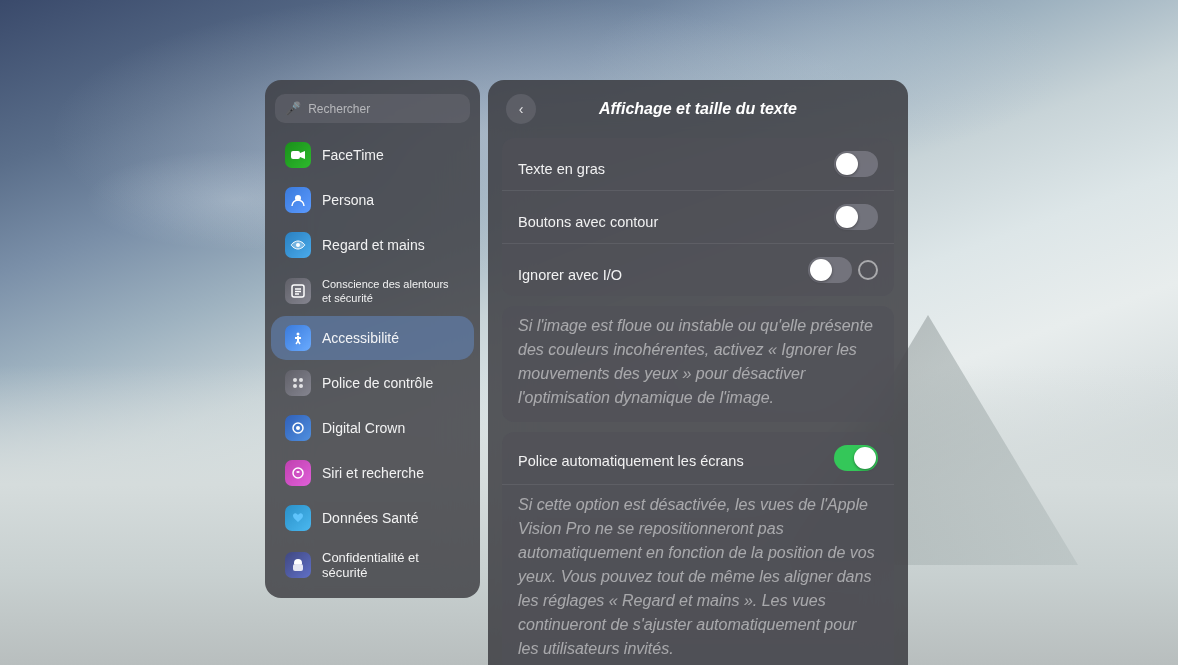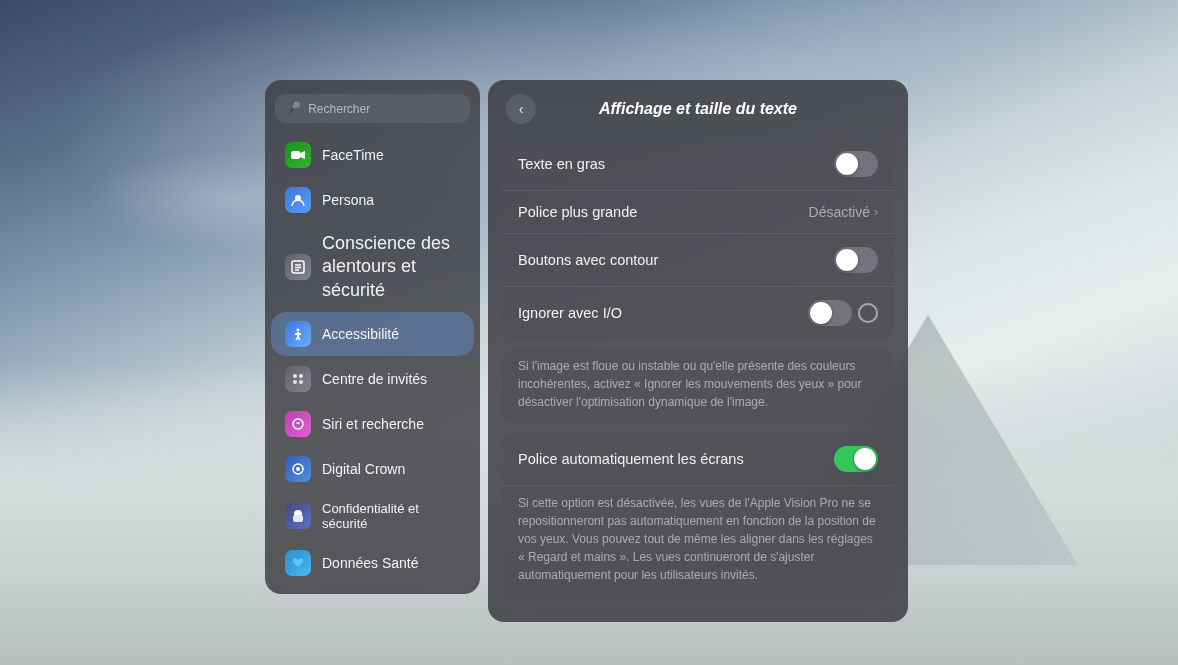--- a/index.html
+++ b/index.html
@@ -184,21 +184,21 @@
     
     .settings-group {
       background: rgba(80, 80, 88, 0.6);
       border-radius: 12px;
       margin-bottom: 10px;
       overflow: hidden;
     }
 
     .settings-row {
       display: flex;
-      align-items: center;
+      align-items: flex-end;
       justify-content: space-between;
       padding: 13px 16px;
       border-bottom: 1px solid rgba(255,255,255,0.08);
     }
 
     .settings-row:last-child {
       border-bottom: none;
     }
 
     .settings-row-label {
@@ -268,22 +268,23 @@
       height: 20px;
       border-radius: 50%;
       border: 2px solid rgba(255,255,255,0.5);
       background: transparent;
     }
 
     
     .settings-description {
       padding: 8px 16px 12px;
       color: rgba(255,255,255,0.5);
-      font-size: 12px;
+      font-size: 16px;
       line-height: 1.5;
+      font-style: italic;
     }
 
     
     .icon-facetime { background: linear-gradient(135deg, #1a8f1a, #2dba2d); }
     .icon-persona { background: linear-gradient(135deg, #3a7adb, #5b9aff); }
     .icon-regard { background: linear-gradient(135deg, #2a80c0, #4aabec); }
     .icon-conscience { background: linear-gradient(135deg, #606068, #858590); }
     .icon-accessibilite { background: linear-gradient(135deg, #3a7adb, #6aabff); }
     .icon-centre { background: linear-gradient(135deg, #606068, #858590); }
     .icon-digital { background: linear-gradient(135deg, #3060b8, #5090e0); }
@@ -321,31 +322,40 @@
     <div class="sidebar-item">
       <div class="sidebar-icon icon-persona">
         <svg width="14" height="14" viewBox="0 0 14 14" fill="white">
             <circle cx="7" cy="5" r="3"></circle>
             <path d="M1 13c0-3.3 2.7-6 6-6s6 2.7 6 6" stroke="white" stroke-width="1.5" fill="none"></path>
           </svg>
       </div>
       <span class="sidebar-label">Persona</span>
     </div>
 
+    <div class="sidebar-item">
+      <div class="sidebar-icon icon-regard">
+        <svg width="16" height="12" viewBox="0 0 16 12" fill="white">
+            <path d="M8 2C4 2 1 6 1 6s3 4 7 4 7-4 7-4-3-4-7-4z" stroke="white" stroke-width="1" fill="rgba(255,255,255,0.3)"></path>
+            <circle cx="8" cy="6" r="2" fill="white"></circle>
+          </svg>
+      </div>
+      <span class="sidebar-label">Regard et mains</span>
+    </div>
 
     <div class="sidebar-item">
       <div class="sidebar-icon icon-conscience">
         <svg width="14" height="14" viewBox="0 0 14 14" fill="white">
             <rect x="1" y="1" width="12" height="12" rx="2" fill="none" stroke="white" stroke-width="1.5"></rect>
             <line x1="4" y1="5" x2="10" y2="5" stroke="white" stroke-width="1.5"></line>
             <line x1="4" y1="7.5" x2="10" y2="7.5" stroke="white" stroke-width="1.5"></line>
             <line x1="4" y1="10" x2="8" y2="10" stroke="white" stroke-width="1.5"></line>
           </svg>
       </div>
-      <span class="sidebar-label" style="font-size:18px; line-height:1.3">Conscience des alentours et sécurité</span>
+      <span class="sidebar-label" style="font-size:11px; line-height:1.3">Conscience des alentours et sécurité</span>
     </div>
 
     <div class="sidebar-item active">
       <div class="sidebar-icon icon-accessibilite">
         <svg width="14" height="14" viewBox="0 0 14 14" fill="white">
             <circle cx="7" cy="3" r="1.5"></circle>
             <line x1="7" y1="5" x2="7" y2="10" stroke="white" stroke-width="2"></line>
             <line x1="4" y1="7" x2="10" y2="7" stroke="white" stroke-width="2"></line>
             <line x1="7" y1="10" x2="5" y2="13" stroke="white" stroke-width="1.5"></line>
             <line x1="7" y1="10" x2="9" y2="13" stroke="white" stroke-width="1.5"></line>
@@ -356,60 +366,60 @@
 
     <div class="sidebar-item">
       <div class="sidebar-icon icon-centre">
         <svg width="14" height="14" viewBox="0 0 14 14" fill="white">
             <circle cx="4" cy="4" r="2" fill="rgba(255,255,255,0.8)"></circle>
             <circle cx="10" cy="4" r="2" fill="rgba(255,255,255,0.8)"></circle>
             <circle cx="4" cy="10" r="2" fill="rgba(255,255,255,0.8)"></circle>
             <circle cx="10" cy="10" r="2" fill="rgba(255,255,255,0.8)"></circle>
           </svg>
       </div>
-      <span class="sidebar-label">Centre de invités</span>
-    </div>
-
-    <div class="sidebar-item">
-      <div class="sidebar-icon icon-siri">
-        <svg width="14" height="14" viewBox="0 0 14 14" fill="white">
-            <ellipse cx="7" cy="7" rx="5" ry="5" fill="none" stroke="white" stroke-width="1.5"></ellipse>
-            <path d="M5 6 Q7 4 9 6 Q7 8 5 6" fill="white"></path>
-          </svg>
-      </div>
-      <span class="sidebar-label">Siri et recherche</span>
+      <span class="sidebar-label">Police de contrôle</span>
     </div>
 
     <div class="sidebar-item">
       <div class="sidebar-icon icon-digital">
         <svg width="14" height="14" viewBox="0 0 14 14" fill="none">
             <circle cx="7" cy="7" r="5" stroke="white" stroke-width="1.5"></circle>
             <circle cx="7" cy="7" r="2" fill="white"></circle>
           </svg>
       </div>
       <span class="sidebar-label">Digital Crown</span>
     </div>
 
     <div class="sidebar-item">
+      <div class="sidebar-icon icon-siri">
+        <svg width="14" height="14" viewBox="0 0 14 14" fill="white">
+            <ellipse cx="7" cy="7" rx="5" ry="5" fill="none" stroke="white" stroke-width="1.5"></ellipse>
+            <path d="M5 6 Q7 4 9 6 Q7 8 5 6" fill="white"></path>
+          </svg>
+      </div>
+      <span class="sidebar-label">Siri et recherche</span>
+    </div>
+
+    <div class="sidebar-item">
+      <div class="sidebar-icon icon-sante">
+        <svg width="14" height="14" viewBox="0 0 14 14" fill="white">
+            <path d="M7 11 C5 9 2 7 2 5 C2 3 3.5 2 5 2.5 C6 2.8 6.5 3.5 7 4 C7.5 3.5 8 2.8 9 2.5 C10.5 2 12 3 12 5 C12 7 9 9 7 11Z" fill="rgba(100,200,255,0.9)"></path>
+          </svg>
+      </div>
+      <span class="sidebar-label">Données Santé</span>
+    </div>
+
+    <div class="sidebar-item">
       <div class="sidebar-icon icon-confidentialite">
         <svg width="14" height="14" viewBox="0 0 14 14" fill="white">
             <path d="M3 6V5a4 4 0 0 1 8 0v1"></path>
             <rect x="2" y="6" width="10" height="7" rx="2" fill="rgba(255,255,255,0.85)"></rect>
           </svg>
       </div>
       <span class="sidebar-label" style="font-size:13px">Confidentialité et sécurité</span>
-    </div>
-
-    <div class="sidebar-item">
-      <div class="sidebar-icon icon-sante">
-        <svg width="14" height="14" viewBox="0 0 14 14" fill="white">
-            <path d="M7 11 C5 9 2 7 2 5 C2 3 3.5 2 5 2.5 C6 2.8 6.5 3.5 7 4 C7.5 3.5 8 2.8 9 2.5 C10.5 2 12 3 12 5 C12 7 9 9 7 11Z" fill="rgba(100,200,255,0.9)"></path>
-          </svg>
-      </div>
-      <span class="sidebar-label">Données Santé</span>
     </div>
   </div>
 
   <div class="main-panel">
     <div class="panel-header">
       <div class="back-button">
         <span>‹</span>
       </div>
       <span class="panel-title">Affichage et taille du texte</span>
     </div>
@@ -418,27 +428,20 @@
 
       <div class="settings-group">
 
         <div class="settings-row">
           <span class="settings-row-label">Texte en gras</span>
           <div class="toggle off">
             <div class="toggle-knob"></div>
           </div>
         </div>
 
-        <div class="settings-row" style="cursor:pointer">
-          <span class="settings-row-label">Police plus grande</span>
-          <div class="settings-row-value">
-            <span>Désactivé</span>
-            <span class="chevron-right">›</span>
-          </div>
-        </div>
 
         <div class="settings-row">
           <span class="settings-row-label">Boutons avec contour</span>
           <div class="toggle off">
             <div class="toggle-knob"></div>
           </div>
         </div>
 
         <div class="settings-row">
           <span class="settings-row-label">Ignorer avec I/O</span>

